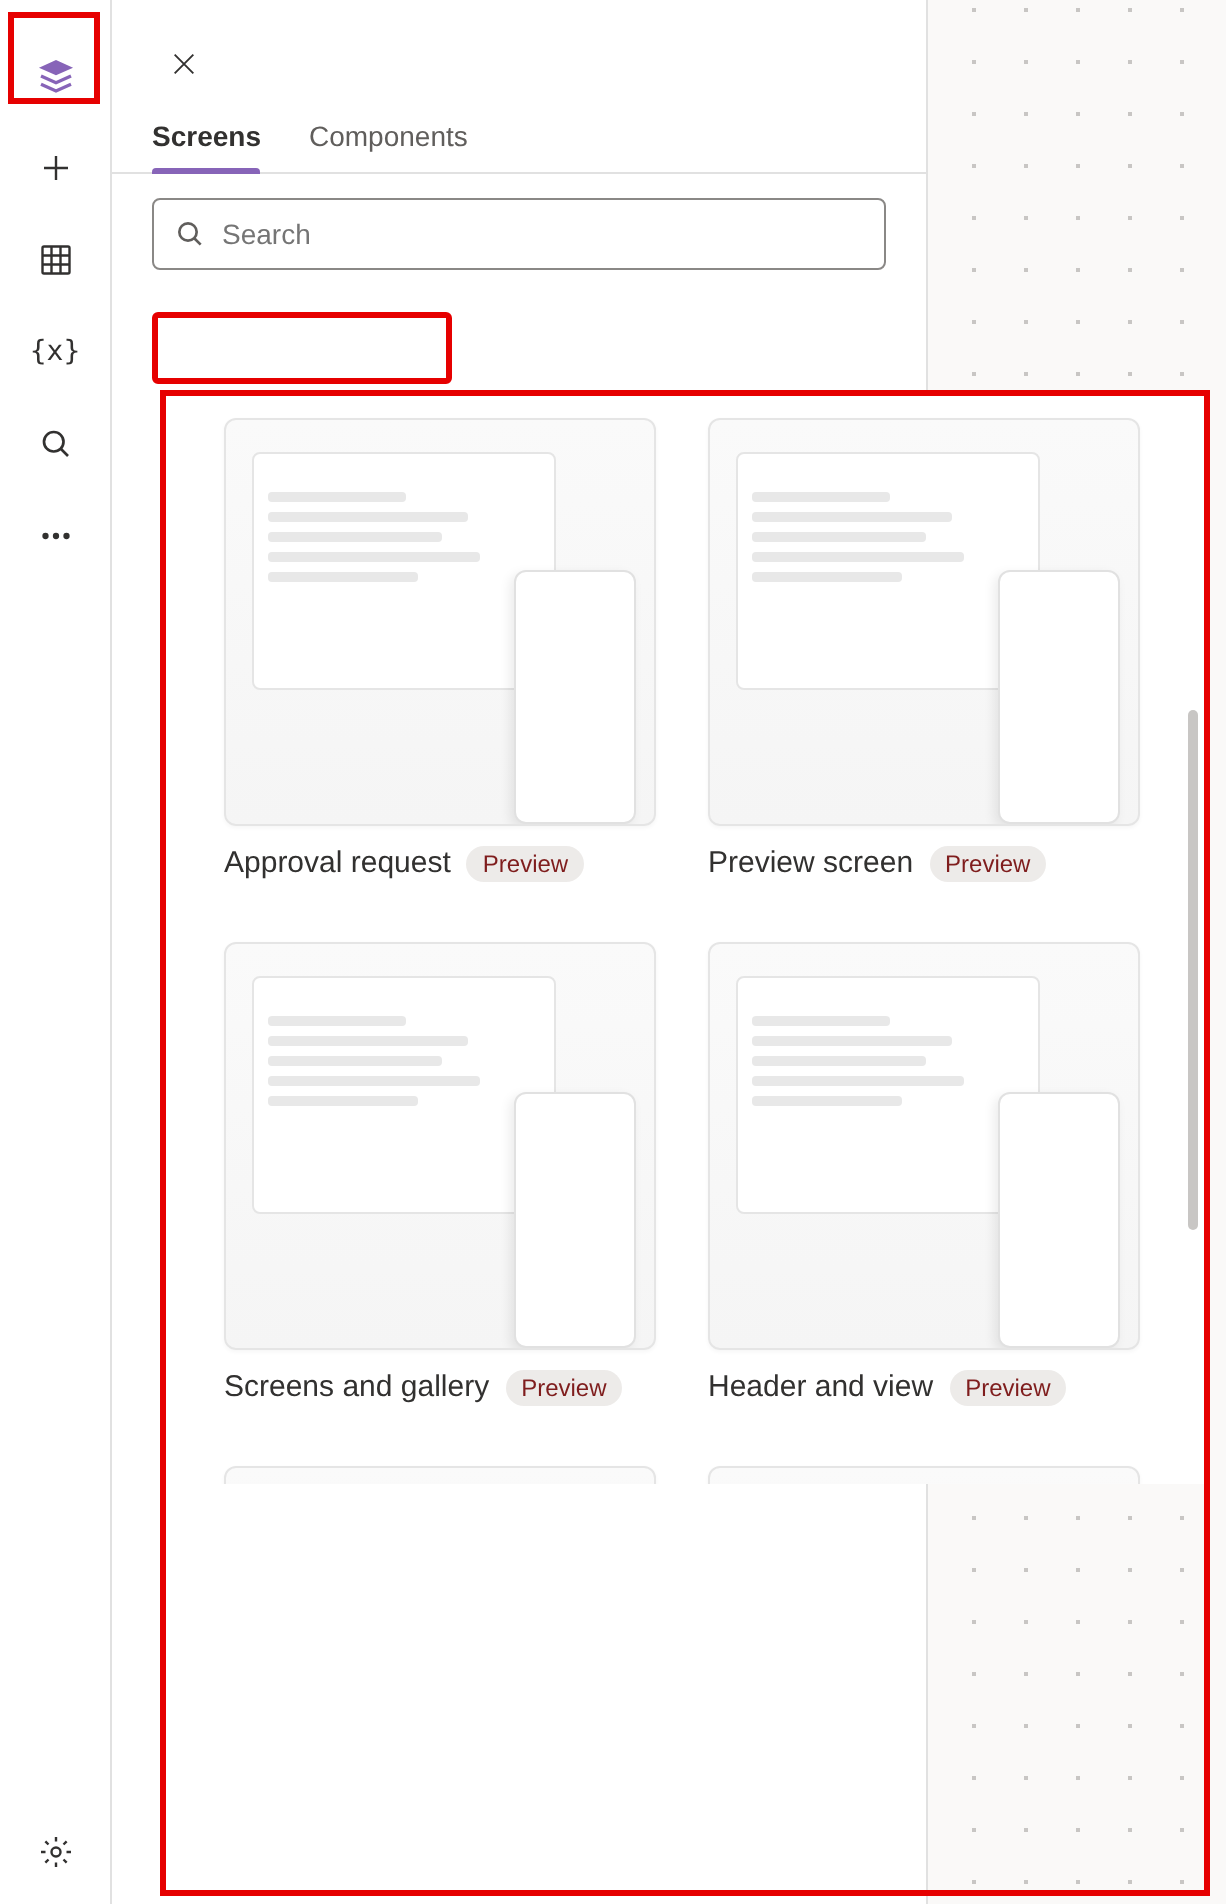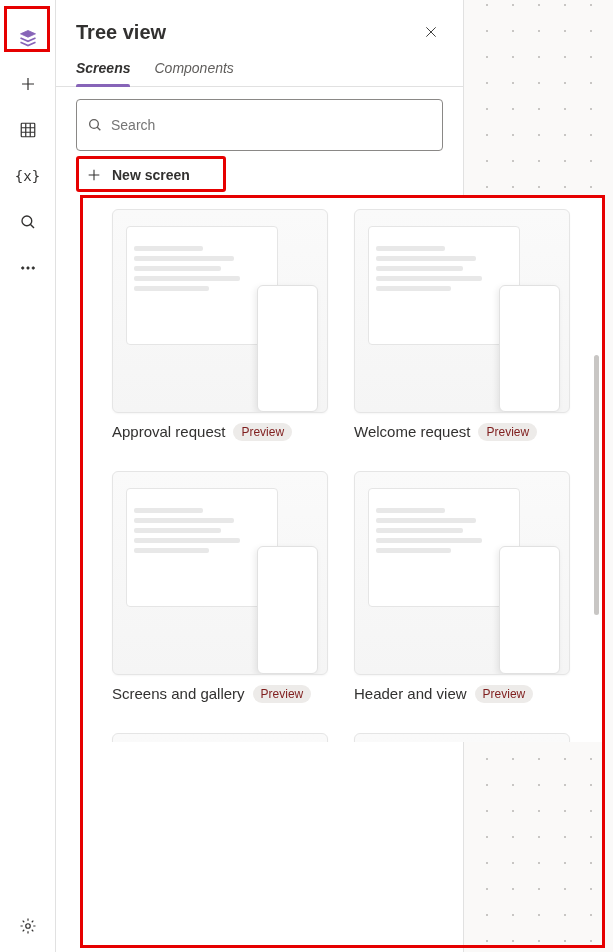--- a/index.html
+++ b/index.html
@@ -58,39 +58,38 @@
     display: flex; gap: 24px;
     padding: 12px 20px 0 20px;
     border-bottom: 1px solid #e1e1e1;
   }
   .tab {
     padding-bottom: 10px;
     cursor: pointer;
     font-size: 14px;
     color: #605e5c;
     position: relative;
-    font-style: italic;
   }
   .tab.active {
     color: #323130; font-weight: 600;
   }
   .tab.active::after {
     content: "";
     position: absolute;
     left: 0; right: 0; bottom: -1px;
     height: 3px;
     background: #8764b8;
     border-radius: 2px 2px 0 0;
   }
   .search-row {
     padding: 12px 20px 8px 20px;
   }
   .search-box {
     display: flex; align-items: center;
-    height: 52px;
+    height: 36px;
     border: 1px solid #8a8886;
     border-radius: 4px;
     padding: 0 10px;
     color: #605e5c;
   }
   .search-box input {
     border: none; outline: none;
     flex: 1; font-size: 14px;
     color: #605e5c;
     background: transparent;
@@ -252,48 +251,39 @@
   <div class="rail-btn rail-bottom">
     <svg width="18" height="18" viewBox="0 0 24 24" fill="none" stroke-width="1.6">
       <circle cx="12" cy="12" r="3"></circle>
       <path d="M12 2v3M12 19v3M4.9 4.9l2.1 2.1M17 17l2.1 2.1M2 12h3M19 12h3M4.9 19.1L7 17M17 7l2.1-2.1"></path>
     </svg>
   </div>
 </div>
 
 <div class="panel">
   <div class="panel-header">
-    <div class="panel-title">Tree view</div>
     <div class="close-btn">
       <svg width="16" height="16" viewBox="0 0 24 24" fill="none" stroke="#323130" stroke-width="1.4">
           <path d="M5 5l14 14M19 5L5 19"></path>
         </svg>
     </div>
   </div>
   <div class="tabs">
     <div class="tab active">Screens</div>
     <div class="tab">Components</div>
   </div>
   <div class="search-row">
     <div class="search-box">
       <svg width="16" height="16" viewBox="0 0 24 24" fill="none" stroke="#605e5c" stroke-width="2" style="margin-right:8px">
           <circle cx="10.5" cy="10.5" r="6.5"></circle>
           <path d="M20 20l-5-5"></path>
         </svg>
       <input placeholder="Search" style="">
     </div>
   </div>
-  <div class="new-screen-row">
-    <div class="new-screen-btn">
-      <svg width="16" height="16" viewBox="0 0 24 24" fill="none" stroke="#323130" stroke-width="1.6">
-          <path d="M12 4v16M4 12h16"></path>
-        </svg>
-      <span>New screen</span>
-    </div>
-  </div>
 </div>
 
 <div class="flyout">
   <div class="gallery-scroll">
     <div class="gallery-grid">
 
       <div class="gallery-item">
         <div class="thumb">
           <div class="thumb-lines">
               <span></span>
@@ -313,21 +303,21 @@
         <div class="thumb">
           <div class="thumb-lines">
               <span></span>
               <span></span>
               <span></span>
               <span></span>
               <span></span>
             </div>
         </div>
         <div class="item-caption">
-          <span>Welcome request</span>
+          <span>Preview screen</span>
           <span class="badge">Preview</span>
         </div>
       </div>
 
       <div class="gallery-item">
         <div class="thumb">
           <div class="thumb-lines">
               <span></span>
               <span></span>
               <span></span>

